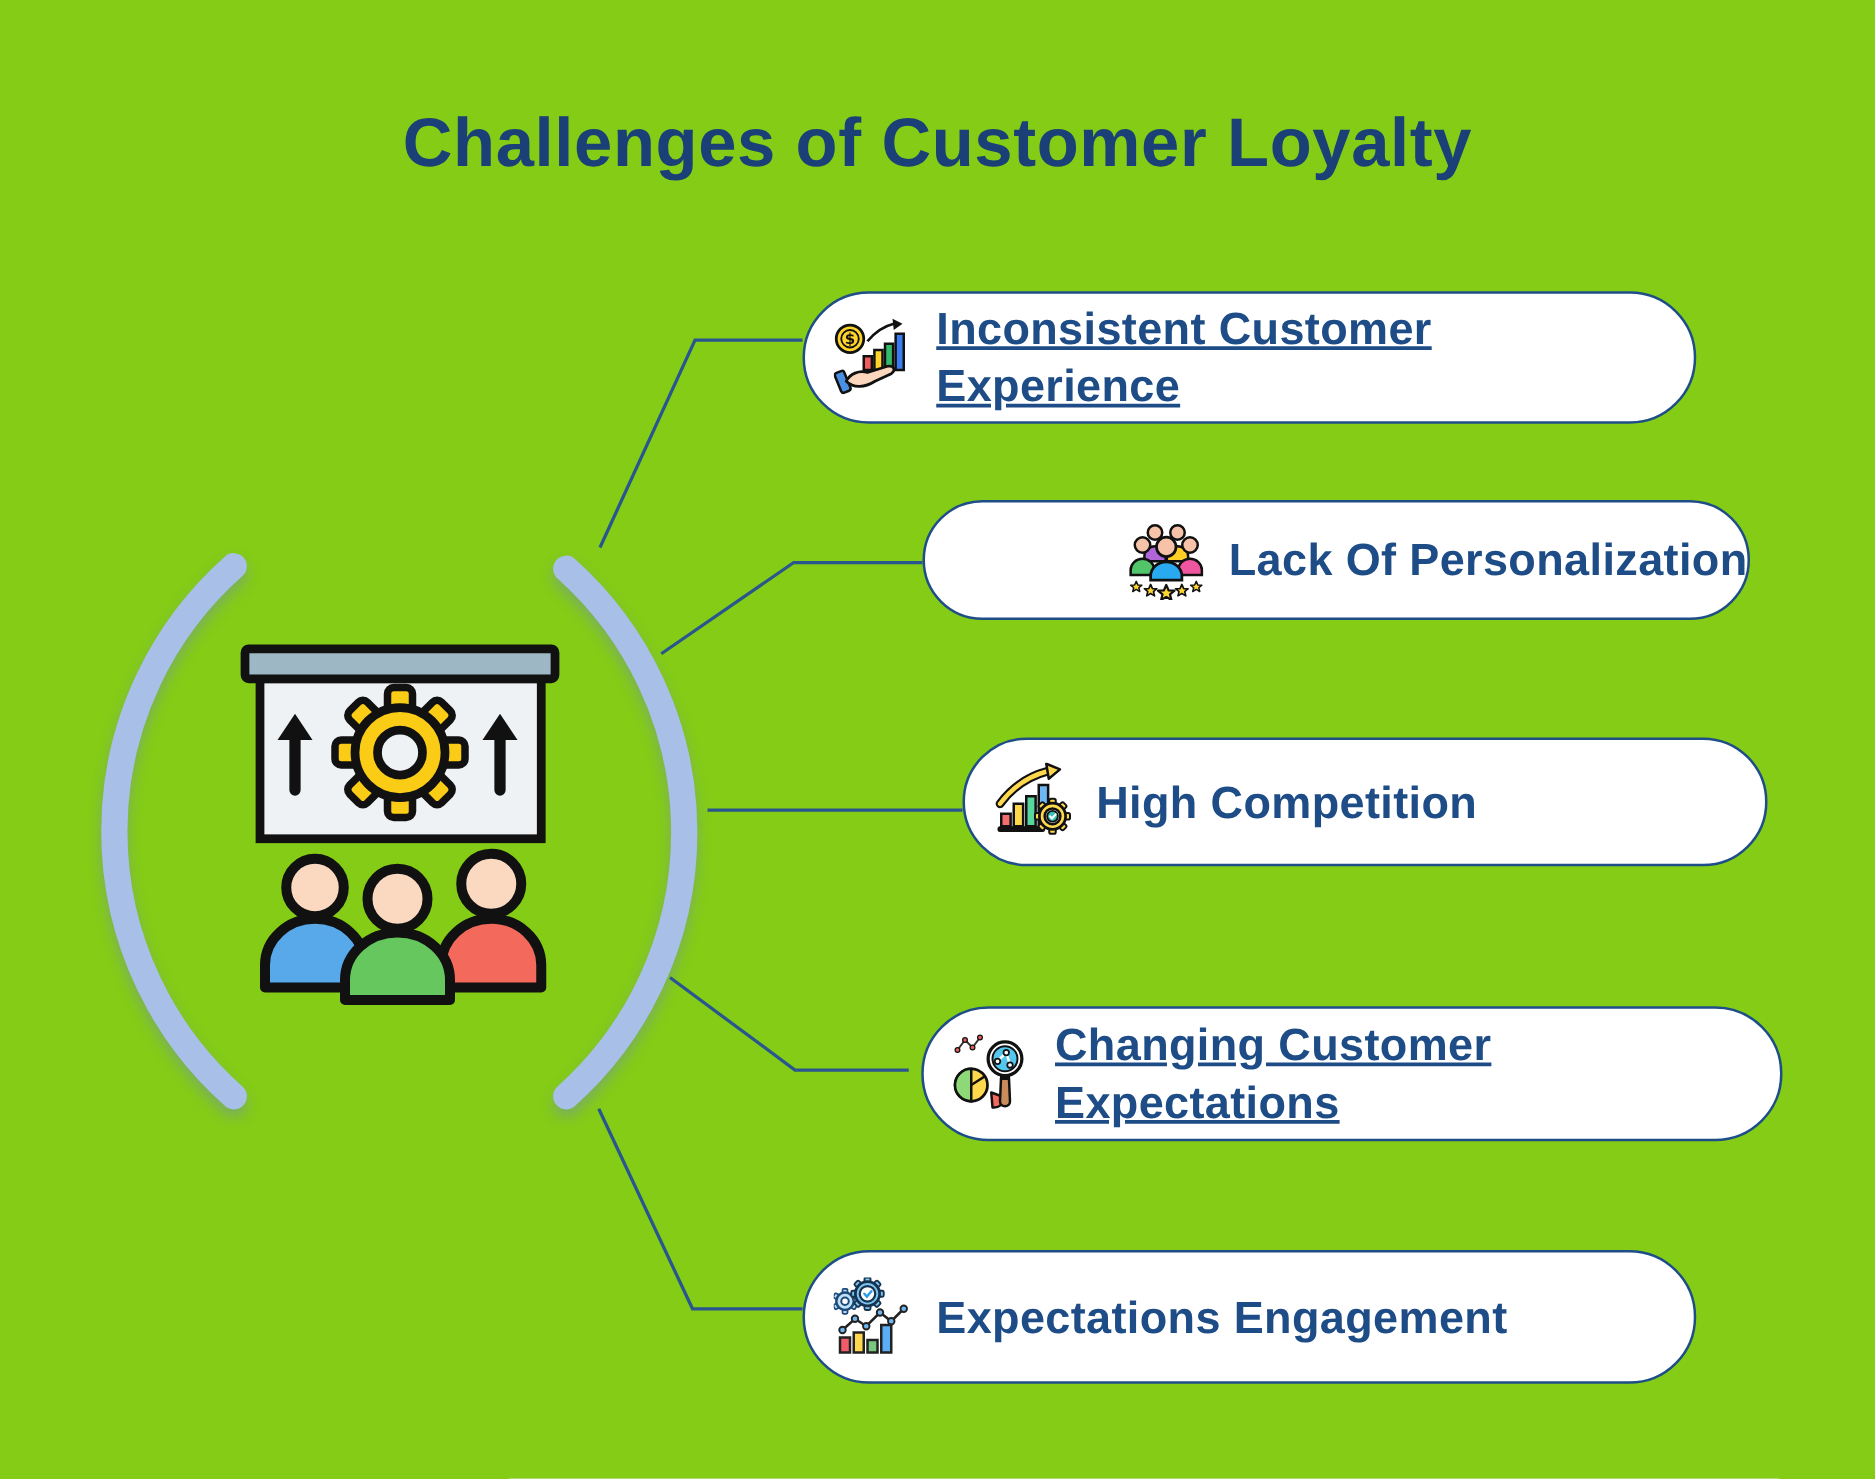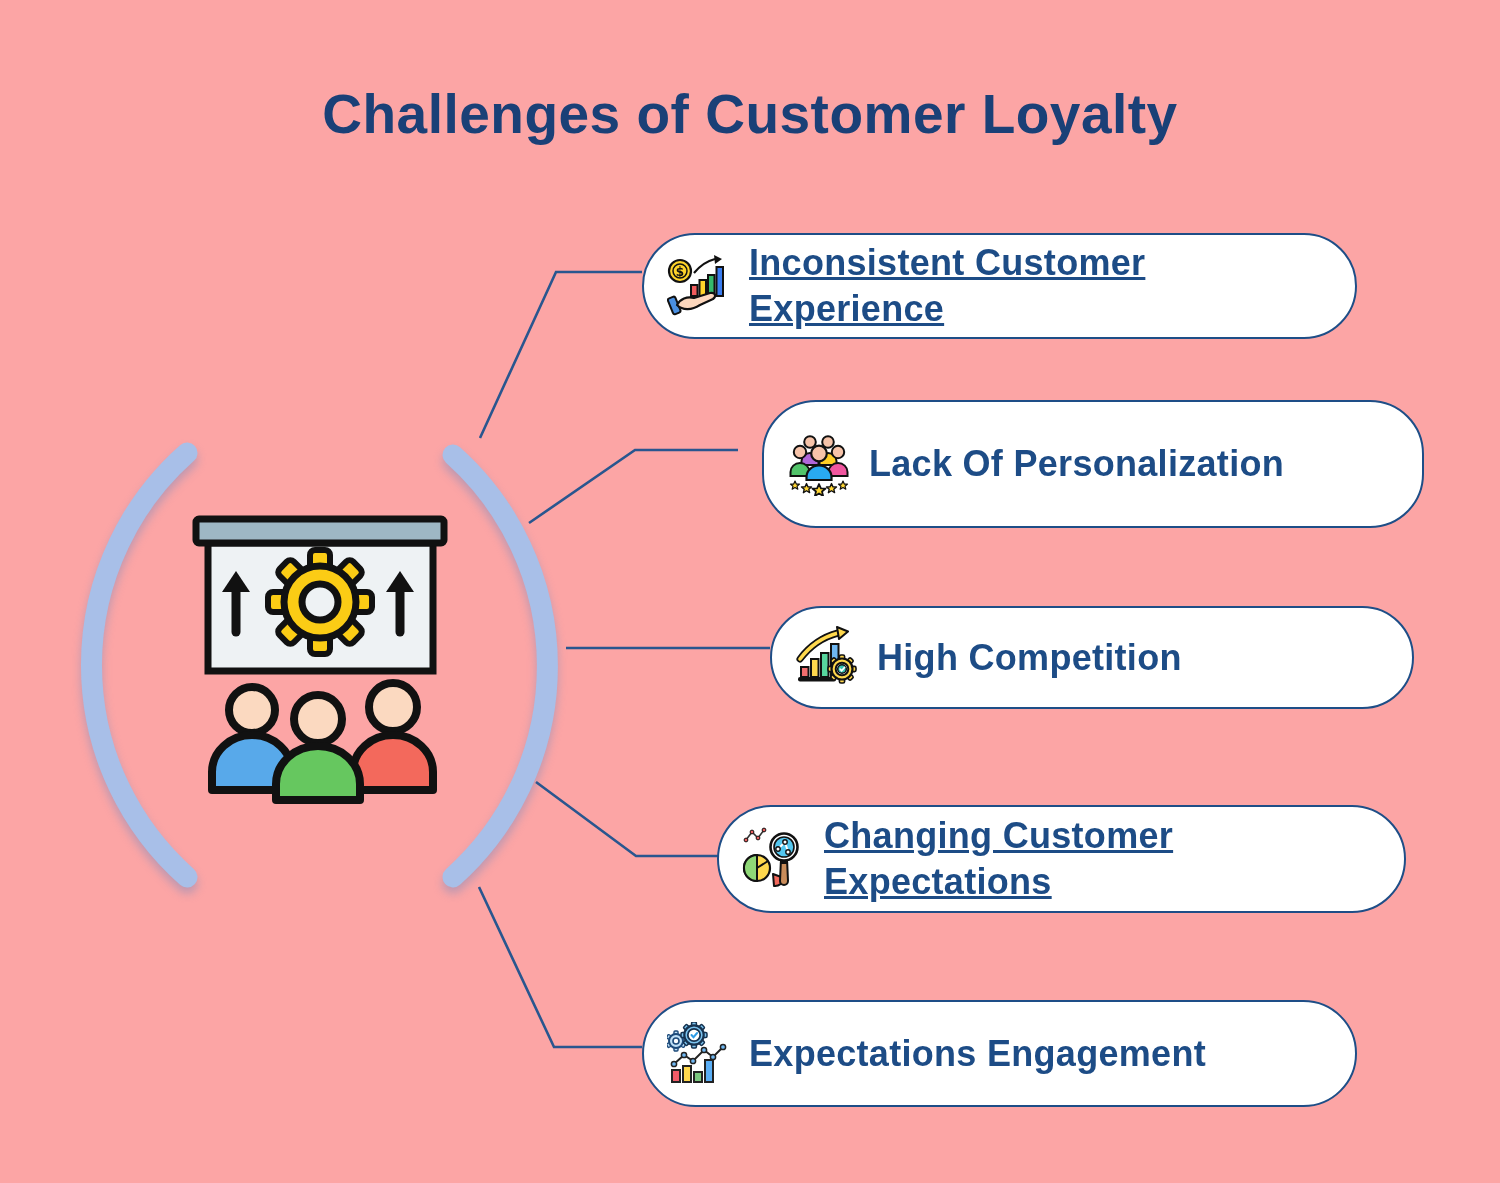--- a/index.html
+++ b/index.html
@@ -1,40 +1,40 @@
 <!DOCTYPE html>
 <html><head>
 <meta charset="utf-8">
 <style>
   html,body{margin:0;padding:0;background:#EAEFFB;}
   .canvas{
-    position:relative;width:1500px;height:1183px;background:#fca5a5;
+    position:relative;width:1500px;height:1183px;background:#84cc16;
     overflow:hidden;font-family:"Liberation Sans",sans-serif;
   }
   .title{
     position:absolute;left:0;top:82px;width:100%;margin:0;text-align:center;
     font-size:55px;font-weight:700;letter-spacing:.5px;color:#1A4077;
   }
   .wires{position:absolute;left:0;top:0;width:1500px;height:1183px;}
   .wires .arc{filter:drop-shadow(0 6px 5px rgba(110,135,190,.45));}
   .center-art{position:absolute;left:150px;top:485px;width:345px;height:330px;}
   .pill{
     position:absolute;box-sizing:border-box;display:flex;align-items:center;
     background:#FFFFFF;border:2.6px solid #1E4E87;border-radius:54px;
   }
   .card-icon{flex:0 0 auto;width:64px;height:64px;margin-left:23px;margin-right:18px;}
   .label{
     font-size:36px;font-weight:600;color:#1D4C86;line-height:1.27;letter-spacing:.3px;
   }
   .one .label{white-space:nowrap;}
   .wrap2 .label{max-width:475px;text-decoration:underline;}
   .b1{left:642px;top:233px;width:715px;height:106px;}
-  .b2{left:762px;top:400px;width:662px;height:128px;}
-  .b3{left:770px;top:606px;width:644px;height:103px;}
-  .b4{left:717px;top:805px;width:689px;height:108px;}
+  .b2{left:738px;top:400px;width:662px;height:96px;justify-content:flex-end;}
+  .b3{left:770px;top:590px;width:644px;height:103px;}
+  .b4{left:737px;top:805px;width:689px;height:108px;}
   .b5{left:642px;top:1000px;width:715px;height:107px;}
 </style>
 </head>
 <body>
 
 <div class="canvas">
 
   <h1 class="title">Challenges of Customer Loyalty</h1>
 
   <svg class="wires" viewBox="0 0 1500 1183">

